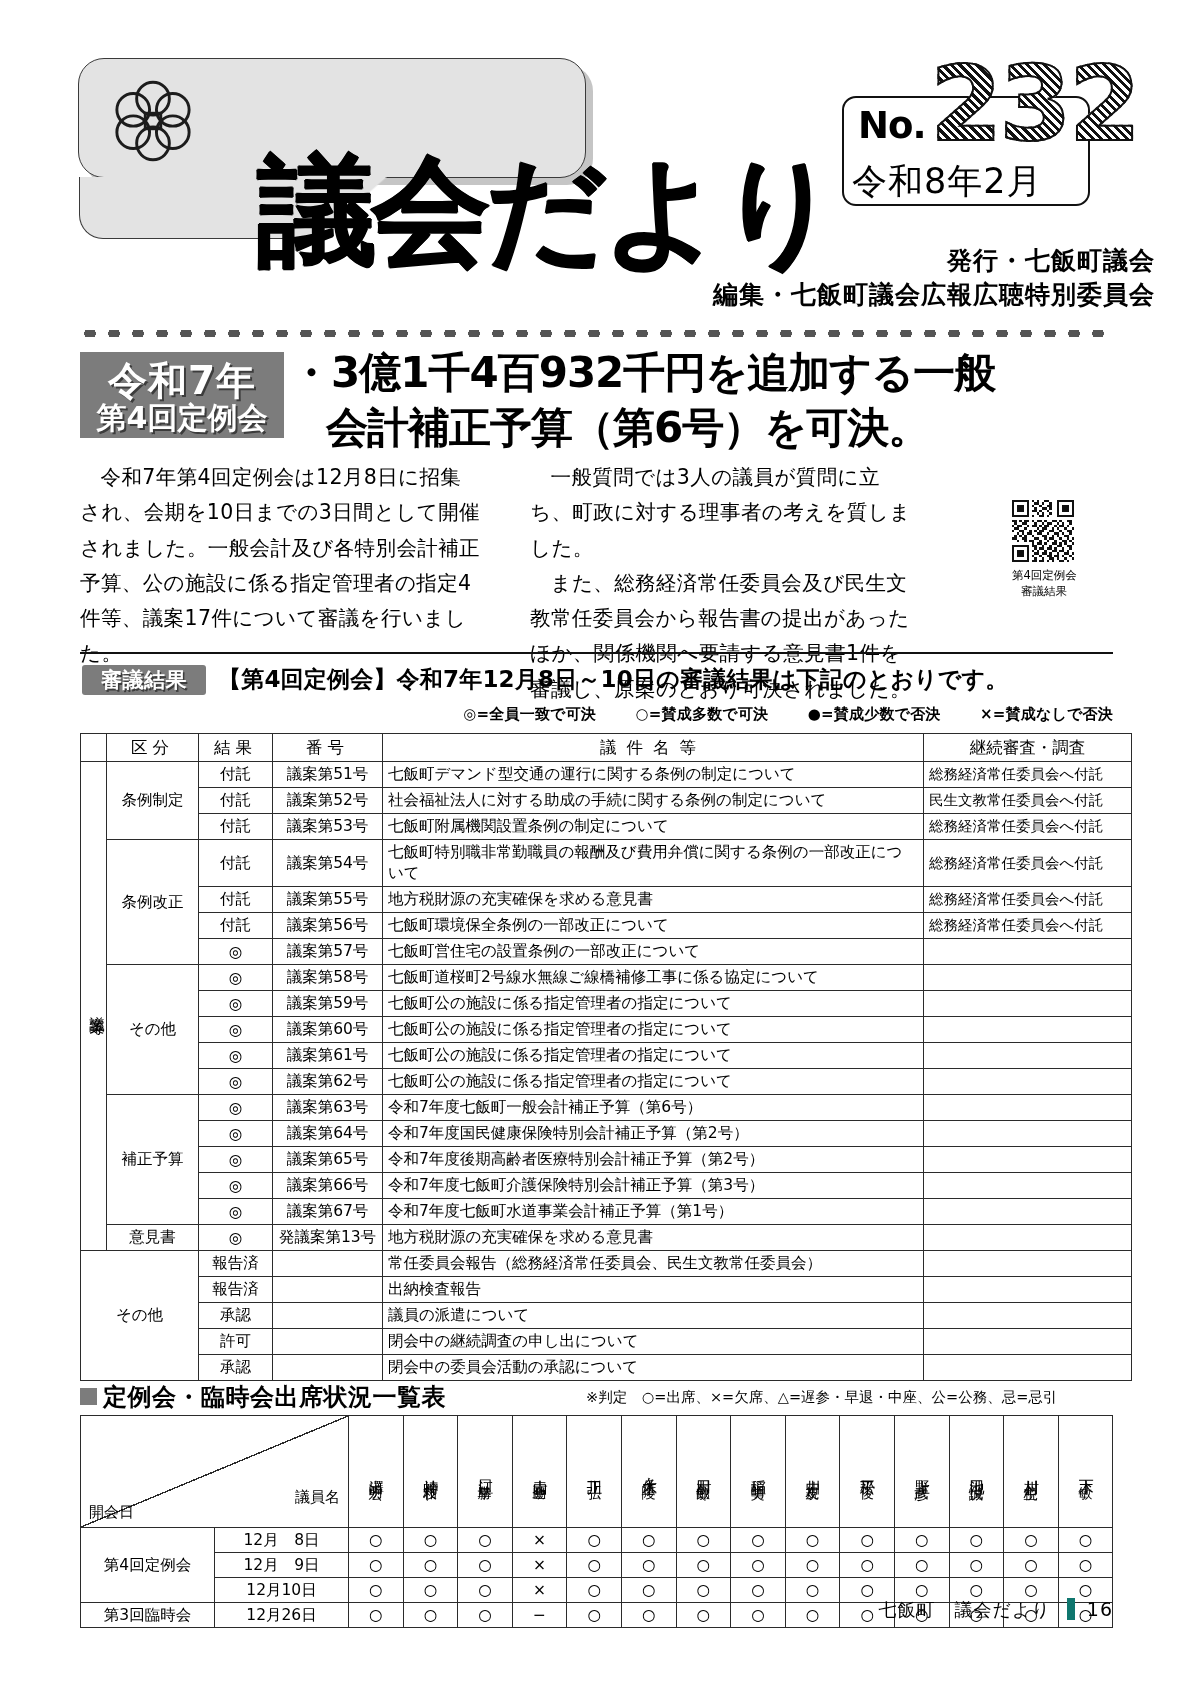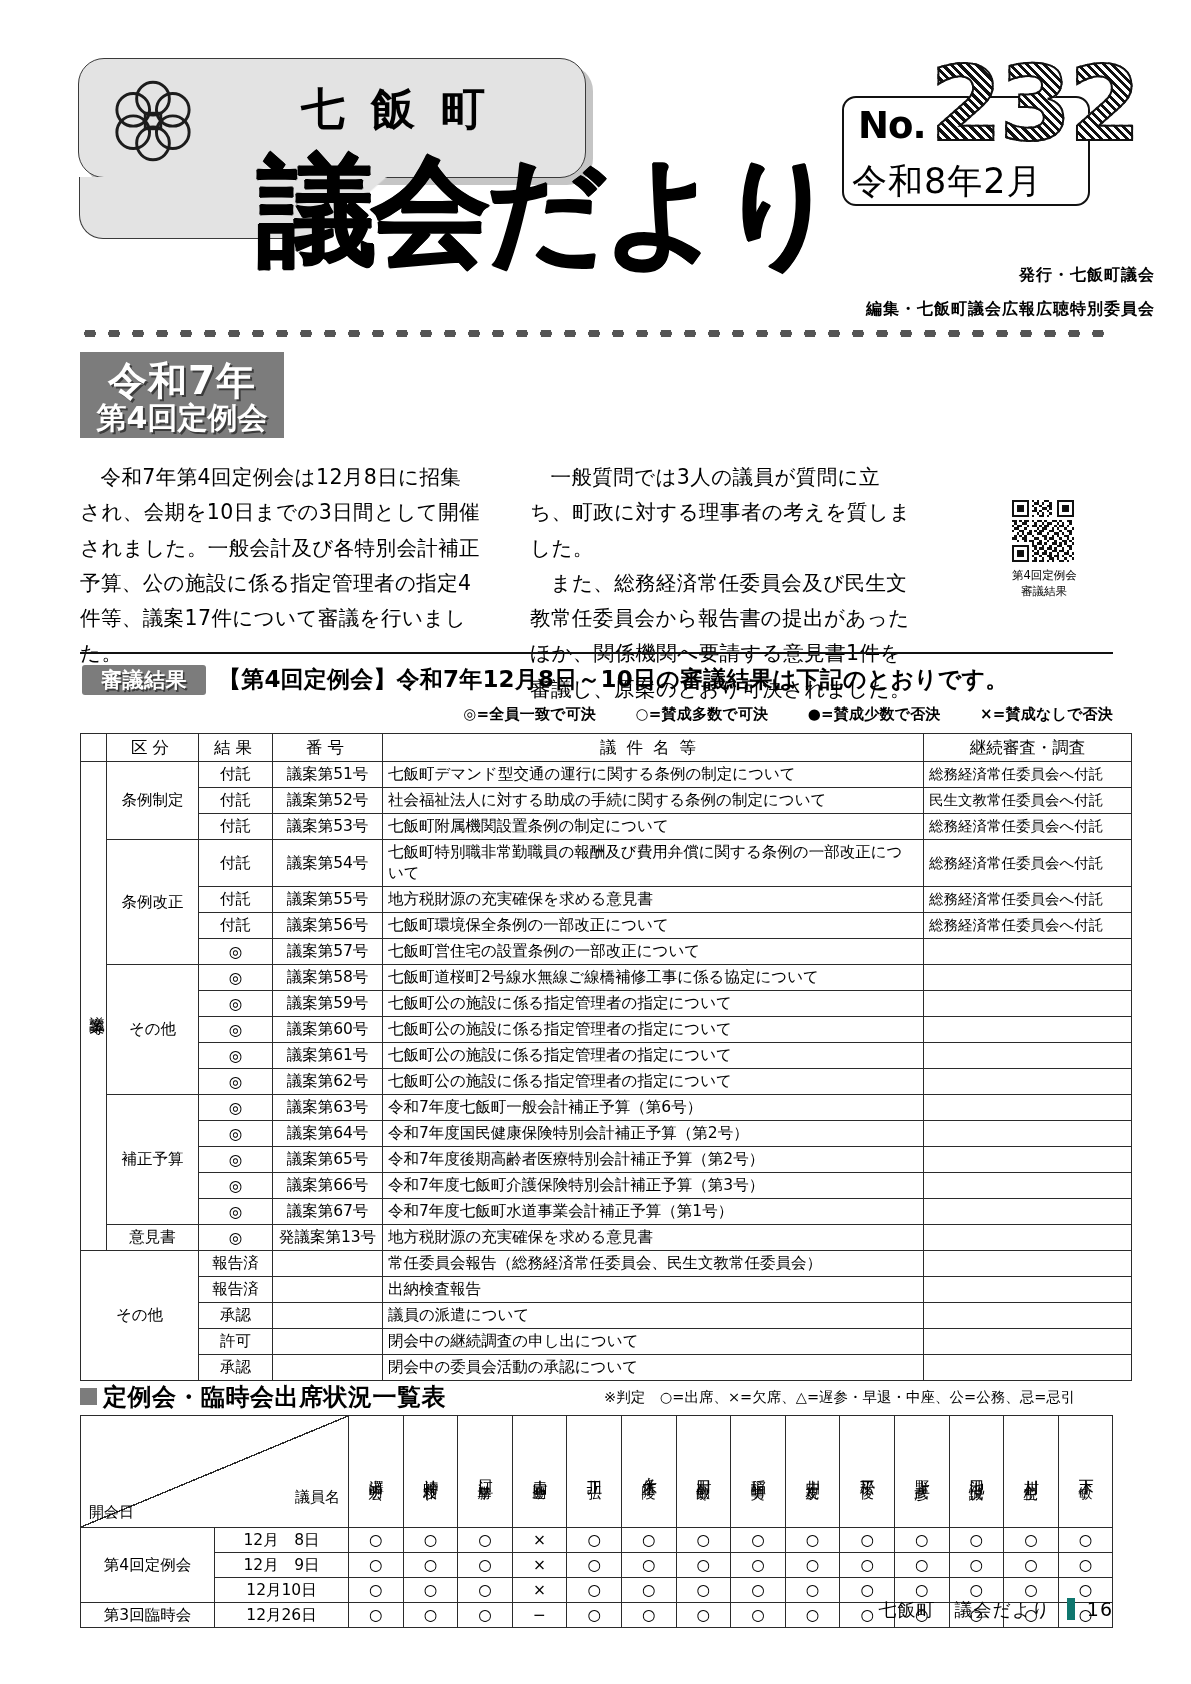--- a/index.html
+++ b/index.html
@@ -66,21 +66,21 @@
     background-image:repeating-linear-gradient(45deg,#111 0 3px,#fff 3px 6px);
     -webkit-background-clip:text; background-clip:text; color:transparent;
     text-shadow:none;
     -webkit-text-stroke:2px #111;
   }
   .issue-date {
     position:absolute; left:852px; top:158px;
     font-size:35px; font-weight:500; letter-spacing:1px;
   }
   .pub-line {
-    position:absolute; right:36px; font-size:16px; font-weight:700; letter-spacing:1px;margin-top:21px;
+    position:absolute; right:36px; font-size:25px; font-weight:700; letter-spacing:1px;
   }
   .pub-1 { top:244px; }
   .pub-2 { top:278px; }
 
   .dotline {
     position:absolute; left:78px; top:330px; width:1035px; height:7px;
     background-image:radial-gradient(circle, #555 45%, transparent 47%);
     background-size:24px 7px; background-repeat:repeat-x;
   }
 
@@ -162,21 +162,21 @@
 
   
   .att-title {
     position:absolute; left:80px; top:1381px;
     font-size:24px; font-weight:900; letter-spacing:0.5px;
   }
   .att-title .sq {
     display:inline-block; width:17px; height:17px; background:#7c7c7c; margin-right:6px;
   }
   .att-note {
-    position:absolute; left:604px; top:1388px;
+    position:absolute; left:586px; top:1388px;
     font-size:14.5px; white-space:nowrap;
   }
   table.att {
     position:absolute; left:80px; top:1415px; width:1033px;
     border-collapse:collapse; font-size:15px; table-layout:fixed;
   }
   table.att td, table.att th {
     border:1px solid #2b2b2b; text-align:center; font-weight:400; padding:0;
   }
   .att-corner { width:268px; height:112px; position:relative; }
@@ -225,38 +225,41 @@
         <circle cx="50" cy="24" r="19"></circle>
         <circle cx="50" cy="76" r="19"></circle>
         <circle cx="27" cy="37" r="19"></circle>
         <circle cx="73" cy="37" r="19"></circle>
         <circle cx="27" cy="63" r="19"></circle>
         <circle cx="73" cy="63" r="19"></circle>
         <rect x="41" y="41" width="18" height="18"></rect>
       </g>
     </svg>
 
-    <div class="town-name">七飯町</div>
 
     <div class="masthead">議会だより</div>
 
     <div class="issue-box"></div>
     <div class="issue-no">No.</div>
     <div class="issue-num">232</div>
     <div class="issue-date">令和8年2月</div>
 
     <div class="pub-line pub-1">発行・七飯町議会</div>
     <div class="pub-line pub-2">編集・七飯町議会広報広聴特別委員会</div>
 
     <div class="dotline"></div>
   </div>
 
   <div class="hl-badge">
     <div class="l1">令和7年</div>
     <div class="l2">第4回定例会</div>
+  </div>
+  <div class="headline">
+    <div class="l1">・3億1千4百932千円を追加する一般</div>
+    <div class="l2">会計補正予算（第6号）を可決。</div>
   </div>
 
   <div class="lead lead-l">
     <p>令和7年第4回定例会は12月8日に招集され、会期を10日までの3日間として開催されました。一般会計及び各特別会計補正予算、公の施設に係る指定管理者の指定4件等、議案17件について審議を行いました。</p>
   </div>
   <div class="lead lead-r">
     <p>一般質問では3人の議員が質問に立ち、町政に対する理事者の考えを質しました。</p>
     <p>また、総務経済常任委員会及び民生文教常任委員会から報告書の提出があったほか、関係機関へ要請する意見書1件を審議し、原案のとおり可決されました。</p>
   </div>
 

